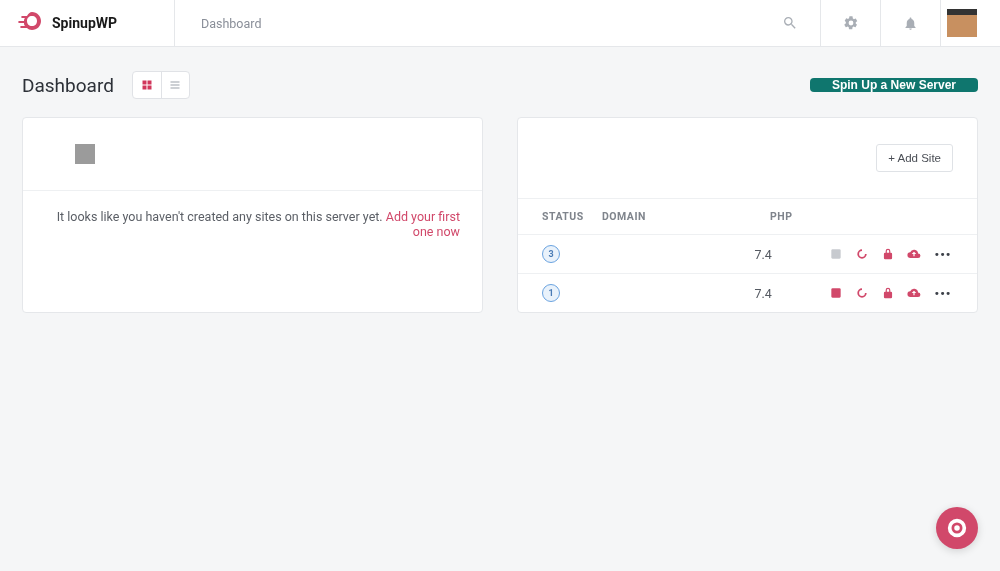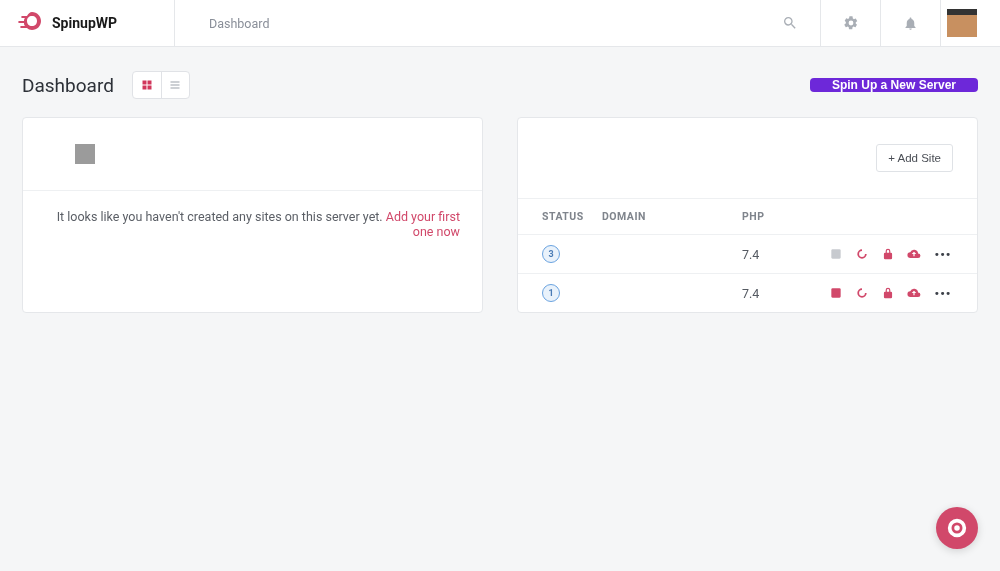--- a/index.html
+++ b/index.html
@@ -12,21 +12,20 @@
       overflow: hidden;
       position: relative;
     }
     
     .header {
       display: flex;
       align-items: center;
       height: 47px;
       background: #fff;
       border-bottom: 1px solid #e5e7ea;
-      gap: 8px;
     }
     .logo-area {
       display: flex;
       align-items: center;
       width: 175px;
       padding-left: 18px;
       border-right: 1px solid #e5e7ea;
       height: 100%;
     }
     .logo-mark {
@@ -94,21 +93,21 @@
       display: flex;
       align-items: center;
       justify-content: center;
       cursor: pointer;
     }
     .view-toggle-btn.active svg { fill: #d1365b; }
     .view-toggle-btn:not(.active) svg { fill: #9ca1a9; }
     .view-toggle-btn + .view-toggle-btn { border-left: 1px solid #e0e2e6; }
     .spacer { flex: 1; }
     .primary-btn {
-      background: #6d28d9;
+      background: #0f766e;
       color: #fff;
       border: none;
       border-radius: 4px;
       padding: 0 22px;
       font-size: 12px;
       font-weight: 600;
       cursor: pointer;
     }
     
     .content {
@@ -160,21 +159,21 @@
     .site-table-head {
       display: flex;
       border-top: 1px solid #eef0f2;
       padding: 11px 24px;
       font-size: 10.5px;
       letter-spacing: 0.5px;
       color: #7f848c;
       font-weight: 700;
     }
     .col-status { width: 60px; }
-    .col-domain { width: 140px; }
+    .col-domain { width: 168px; }
     .col-php { width: 80px; }
     .site-row {
       display: flex;
       align-items: center;
       border-top: 1px solid #eef0f2;
       padding: 10px 24px;
       font-size: 12.5px;
       color: #555a62;
     }
     .status-badge {

